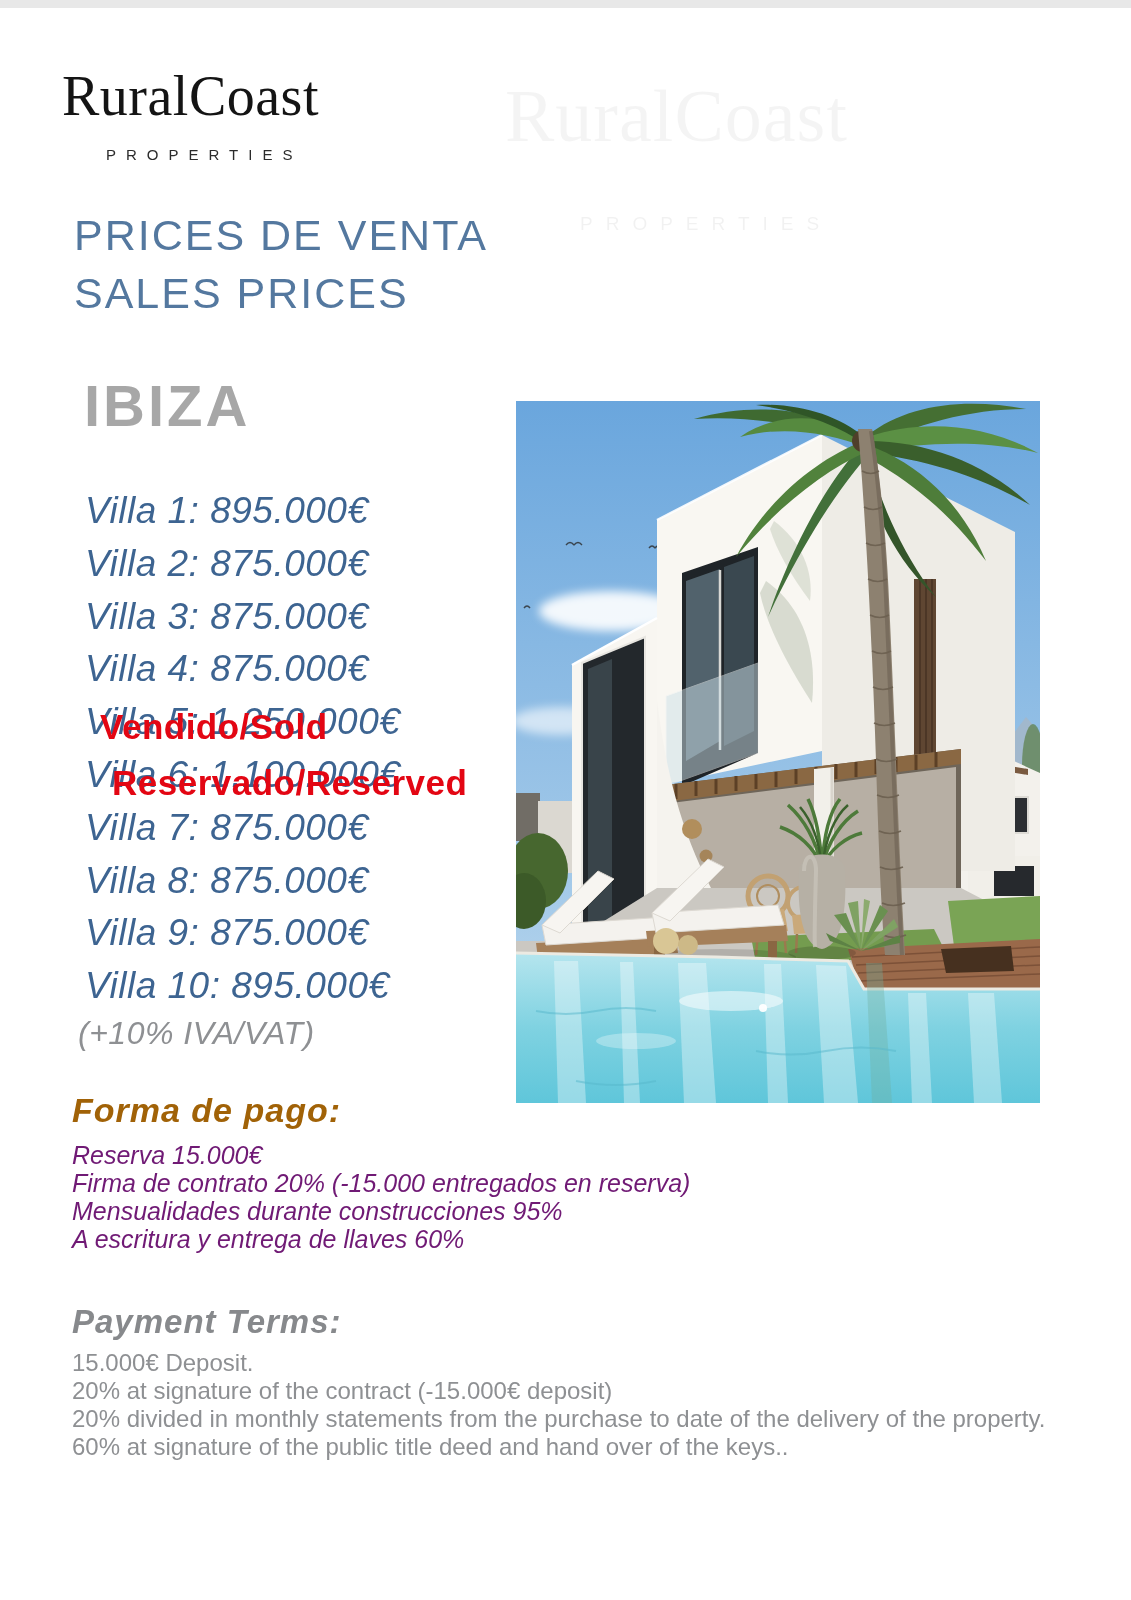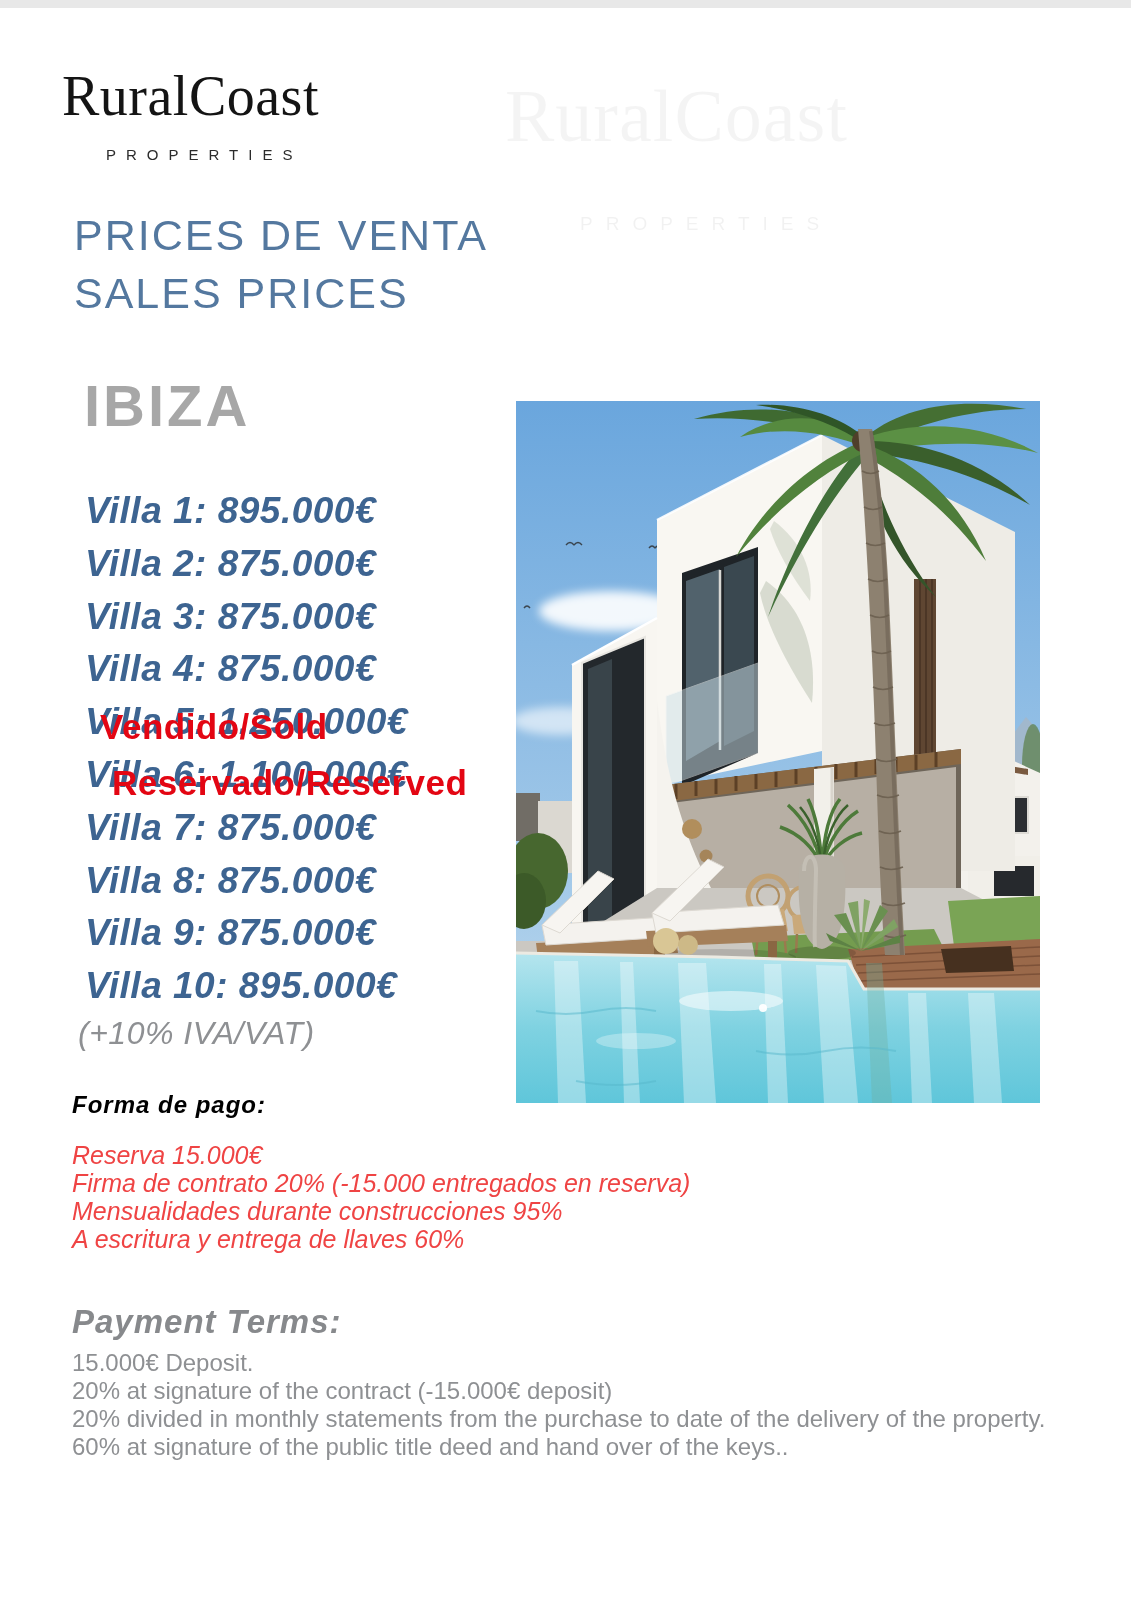--- a/index.html
+++ b/index.html
@@ -37,42 +37,42 @@
     position:absolute; left:84px; top:364px;
     font-size:58px; font-weight:800; letter-spacing:3px;
     color:#a7a7a7;
   }
   
   .price-list{
     position:absolute; left:85px; top:477px; width:430px;
   }
   .price-row{
     height:52.8px; line-height:52.8px;
-    font-size:37px; font-style:italic; font-weight:700;
+    font-size:37px; font-style:italic; font-weight:400;
     color:#3d6491; white-space:nowrap; letter-spacing:0.5px;
   }
   .status-overlay{
     position:absolute; font-size:35px; font-weight:700;
     color:#e30613; white-space:nowrap; letter-spacing:0.5px;
   }
   .status-sold{ left:100px; top:699px; }
   .status-reserved{ left:112px; top:755px; }
   .vat-note{
     position:absolute; left:78px; top:1007px;
     font-size:32px; font-style:italic; color:#8e9093; letter-spacing:0.5px;
   }
   
   .pay-es-heading{
     position:absolute; left:72px; top:1083px;
-    font-size:24px; font-style:italic; font-weight:600; color:#000000;
+    font-size:34px; font-style:italic; font-weight:600; color:#a16207;
     letter-spacing:1px;
   }
   .pay-es-lines{
     position:absolute; left:72px; top:1133px; width:760px;
-    font-size:25px; font-style:italic; color:#ef4444; line-height:28px;
+    font-size:25px; font-style:italic; color:#701a75; line-height:28px;
   }
   .pay-en-heading{
     position:absolute; left:72px; top:1295px;
     font-size:33px; font-style:italic; font-weight:600; color:#87898c;
     letter-spacing:1px;
   }
   .pay-en-lines{
     position:absolute; left:72px; top:1341px; width:1000px;
     font-size:24px; color:#8e9093; line-height:28px;
   }

